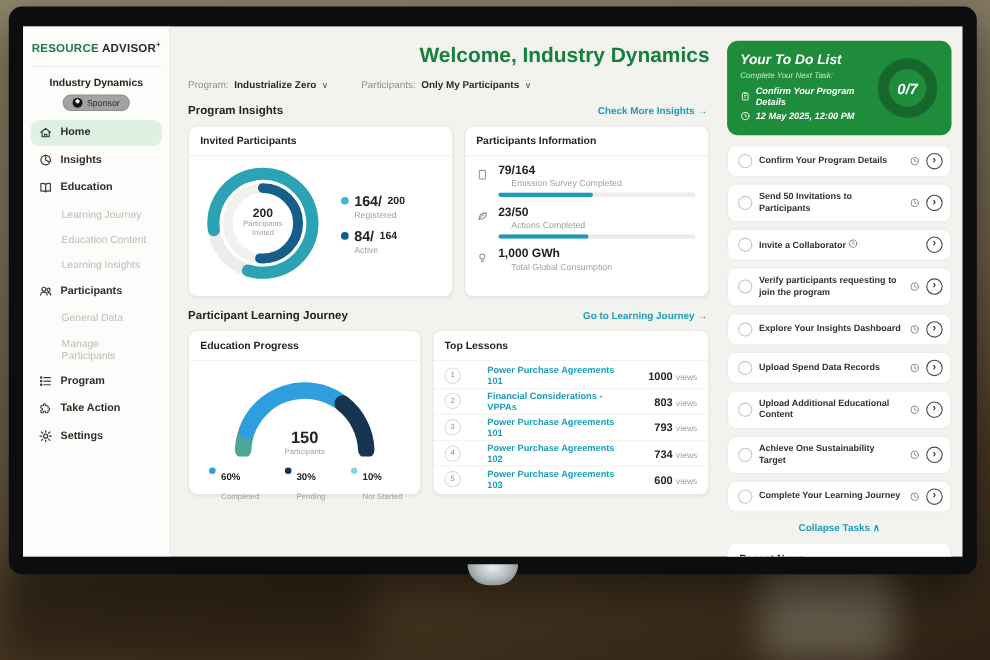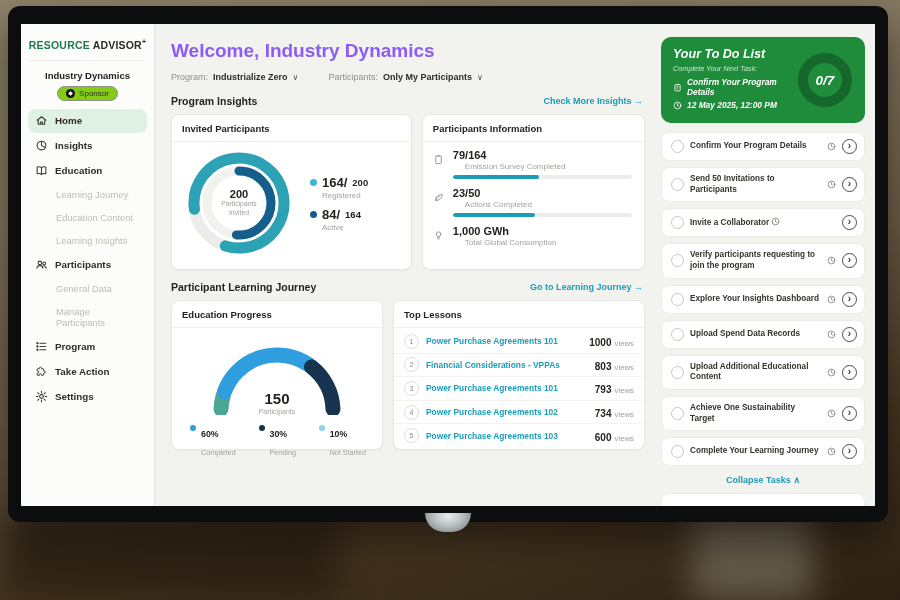--- a/index.html
+++ b/index.html
@@ -15,32 +15,32 @@
     border-radius:0 0 24px 24px;background:radial-gradient(ellipse at 50% 15%,#e8eef0 0%,#b9c0c2 45%,#868c8e 80%,#5f6466 100%);}
 
   .screen{width:100%;height:100%;background:#f2f2ef;display:flex;overflow:hidden;color:#23231f;}
 
   
   .sidebar{width:134px;flex:none;background:#fcfcfa;border-right:1px solid #e6e6e2;padding:10px 7px;box-sizing:border-box;}
   .logo{text-align:center;font-weight:bold;font-size:10.5px;letter-spacing:.2px;padding:4px 0 9px;border-bottom:1px solid #ededea;white-space:nowrap;}
   .logo .p1{color:#1d7a4f;} .logo .p2{color:#2b2b28;} .logo sup{font-size:7px;color:#2b2b28;}
   .org{text-align:center;font-size:9.5px;font-weight:bold;margin-top:9px;}
   .sponsor{margin:5px auto 8px;display:flex;align-items:center;gap:4px;border:1px solid #8f8f88;border-radius:999px;
-    padding:2px 8px;font-size:8px;color:#2b2b28;width:fit-content;background:#84cc16;}
+    padding:2px 8px;font-size:8px;color:#2b2b28;width:fit-content;background:#a3a3a3;}
   .sp-ic{width:9px;height:9px;border-radius:50%;background:#141414;display:flex;align-items:center;justify-content:center;color:#fff;font-size:6px;line-height:1;}
   .nav{list-style:none;margin:2px 0 0;padding:0;font-size:9.8px;}
   .nav li{display:flex;align-items:center;gap:7px;padding:5.5px 7px;border-radius:8px;font-weight:bold;margin:1px 0;color:#2d2d29;cursor:default;}
   .nav li.active{background:#def1e2;}
   .nav li.sub{padding:5.5px 7px 5.5px 28px;color:#bdbdb6;font-weight:normal;font-size:9.4px;}
   .nav .ic{width:13px;height:13px;flex:none;color:#3c3c37;display:flex;}
   .nav .ic svg{width:13px;height:13px;}
 
   
   .main{flex:1;min-width:0;padding:14px 12px 0 16px;box-sizing:border-box;}
-  .h1{font-size:19px;font-weight:bold;color:#8b5cf6;margin:2px 0 10px;}
+  .h1{font-size:19px;font-weight:bold;color:#15803d;margin:2px 0 10px;text-align:right;}
   .filters{display:flex;gap:30px;font-size:9px;color:#8f8f89;margin-bottom:13px;align-items:center;}
   .filters b{color:#2b2b28;margin-left:5px;}
   .chev{font-size:8px;color:#4c4c48;margin-left:5px;}
   .secrow{display:flex;justify-content:space-between;align-items:center;margin:4px 2px 7px 0;}
   .sectitle{font-size:10.5px;font-weight:bold;}
   .seclink{font-size:9px;font-weight:bold;color:#1b9db8;cursor:pointer;white-space:nowrap;}
   .cards{display:flex;gap:10px;margin-bottom:11px;}
   .card{background:#fff;border:1px solid #e7e7e3;border-radius:8px;box-shadow:0 1px 2px rgba(0,0,0,.04);box-sizing:border-box;}
   .card h3{font-size:9.5px;font-weight:bold;margin:0;padding:8px 10px 7px;border-bottom:1px solid #efefec;}
 
@@ -78,21 +78,21 @@
   .gauge-center .l{font-size:7px;color:#a2a29b;margin-top:2px;}
   .glegend{display:flex;justify-content:space-between;padding:8px 10px 0 12px;}
   .glegend .item{display:flex;gap:5px;align-items:flex-start;}
   .glegend .gv{font-size:8.8px;font-weight:bold;line-height:1.2;}
   .glegend .gl{font-size:7.2px;color:#a2a29b;}
   .gdot{width:6px;height:6px;border-radius:50%;margin-top:2px;flex:none;}
   .gdot-completed{background:#2e9ede;} .gdot-pending{background:#16334f;} .gdot-notstarted{background:#8bd4f1;}
 
   .card-lessons{flex:1;height:150px;display:flex;flex-direction:column;}
   .lessons-body{flex:1;display:flex;flex-direction:column;justify-content:space-around;padding:2px 0;}
-  .lesson{display:flex;align-items:center;gap:7px;padding:0 10px;border-bottom:1px solid #f3f3f0;height:100%;}
+  .lesson{display:flex;align-items:center;gap:24px;padding:0 10px;border-bottom:1px solid #f3f3f0;height:100%;}
   .lesson:last-child{border-bottom:none;}
   .rank{width:13px;height:13px;border:1px solid #ddddd8;border-radius:50%;font-size:7px;color:#8a8a84;
     display:flex;align-items:center;justify-content:center;flex:none;}
   .ltitle{flex:1;color:#1b9db8;font-weight:bold;font-size:8.4px;cursor:pointer;}
   .lviews b{font-size:10px;color:#23231f;} .lviews span{font-size:7.8px;color:#a2a29b;margin-left:3px;}
 
   
   .right{width:218px;flex:none;padding:13px 10px 0 4px;box-sizing:border-box;display:flex;flex-direction:column;}
   .todo{background:#1e8c3a;border-radius:10px;color:#fff;padding:10px 10px 10px 12px;display:flex;align-items:center;gap:4px;margin-bottom:9px;flex:none;font-style:italic;}
   .todo-left{flex:1;min-width:0;}

